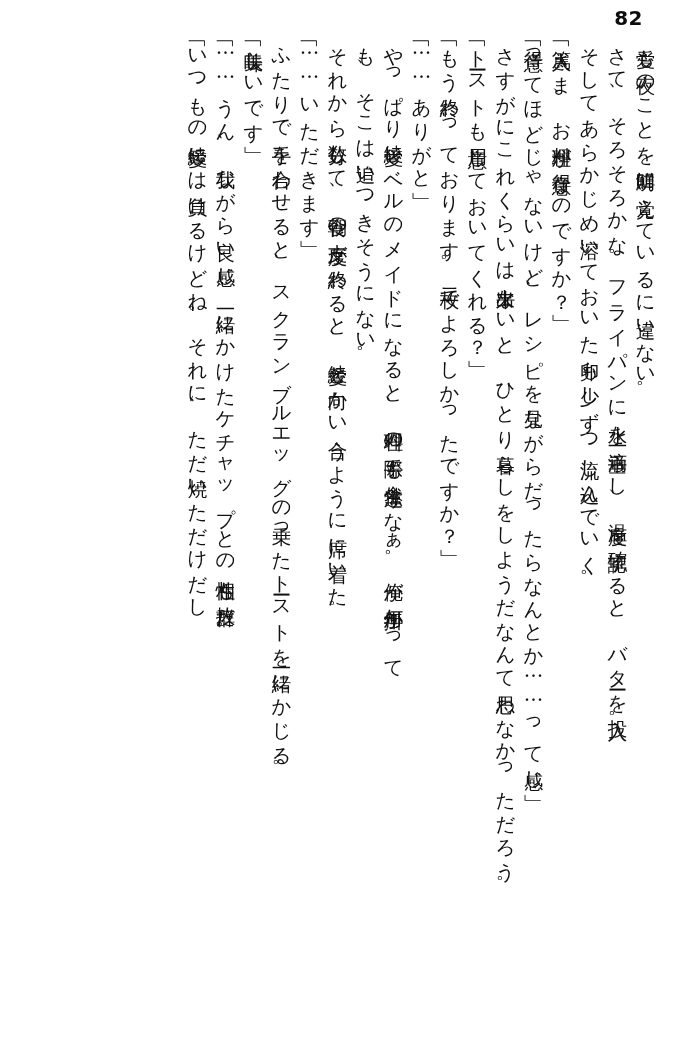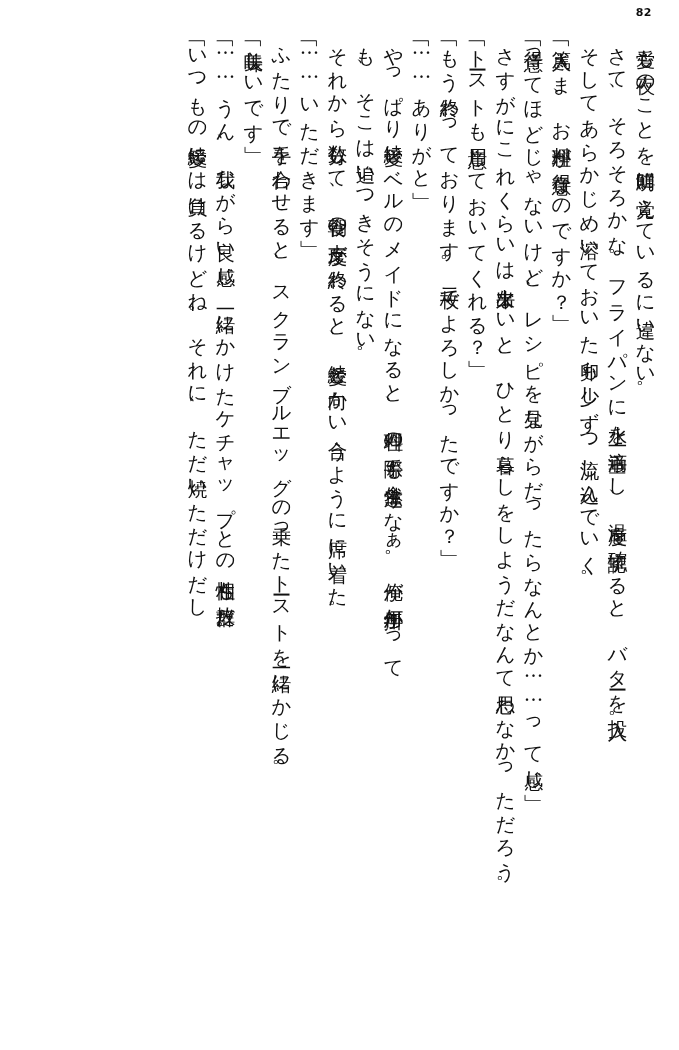--- a/index.html
+++ b/index.html
@@ -20,22 +20,22 @@
     width: 679px;
     height: 1050px;
     background: #ffffff;
     box-sizing: border-box;
   }
 
   
   #page-number {
     position: absolute;
     top: 6px;
-    right: 27px;
-    font-size: 11px;
+    right: 36px;
+    font-size: 20px;
     font-weight: bold;
     letter-spacing: 0.5px;
     color: #0d0d0d;
     font-family: "DejaVu Sans", "Liberation Sans", sans-serif;
   }
 
   
   #body-text {
     position: absolute;
     top: 34px;

